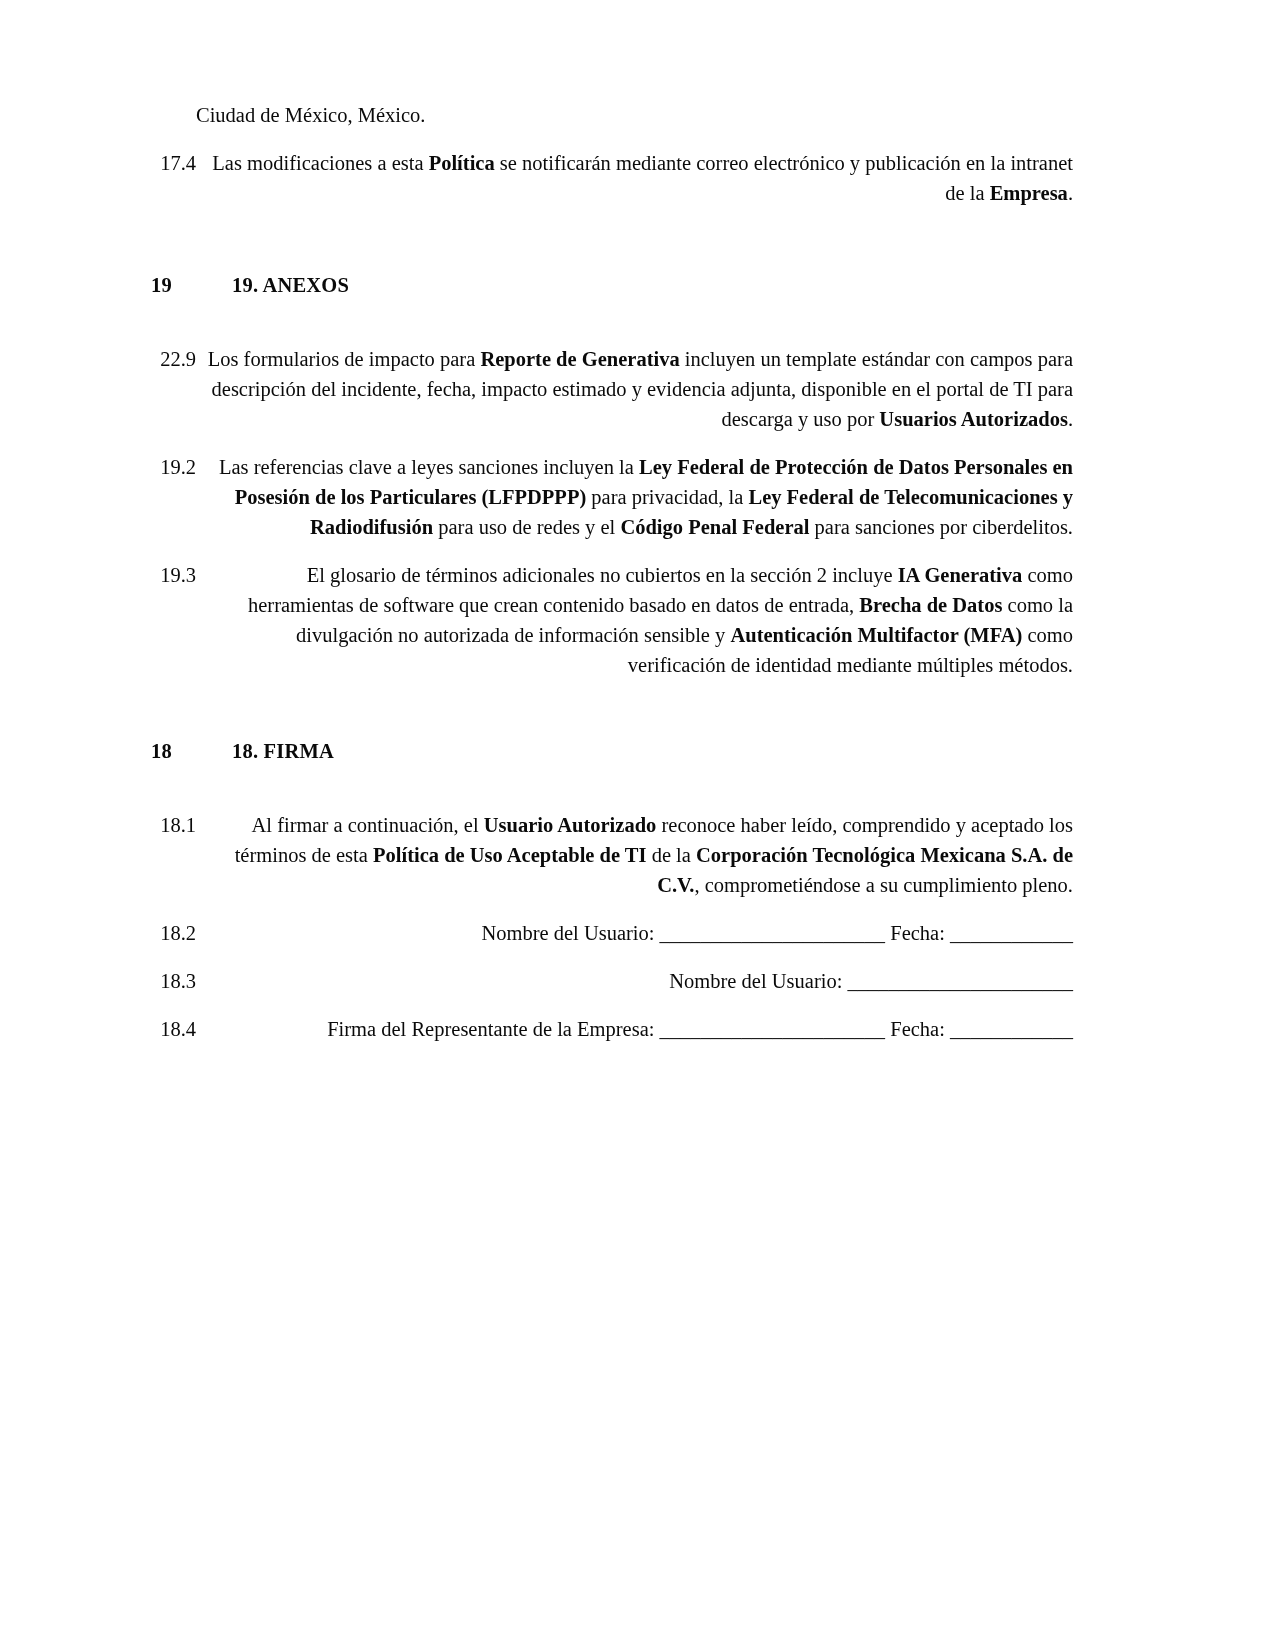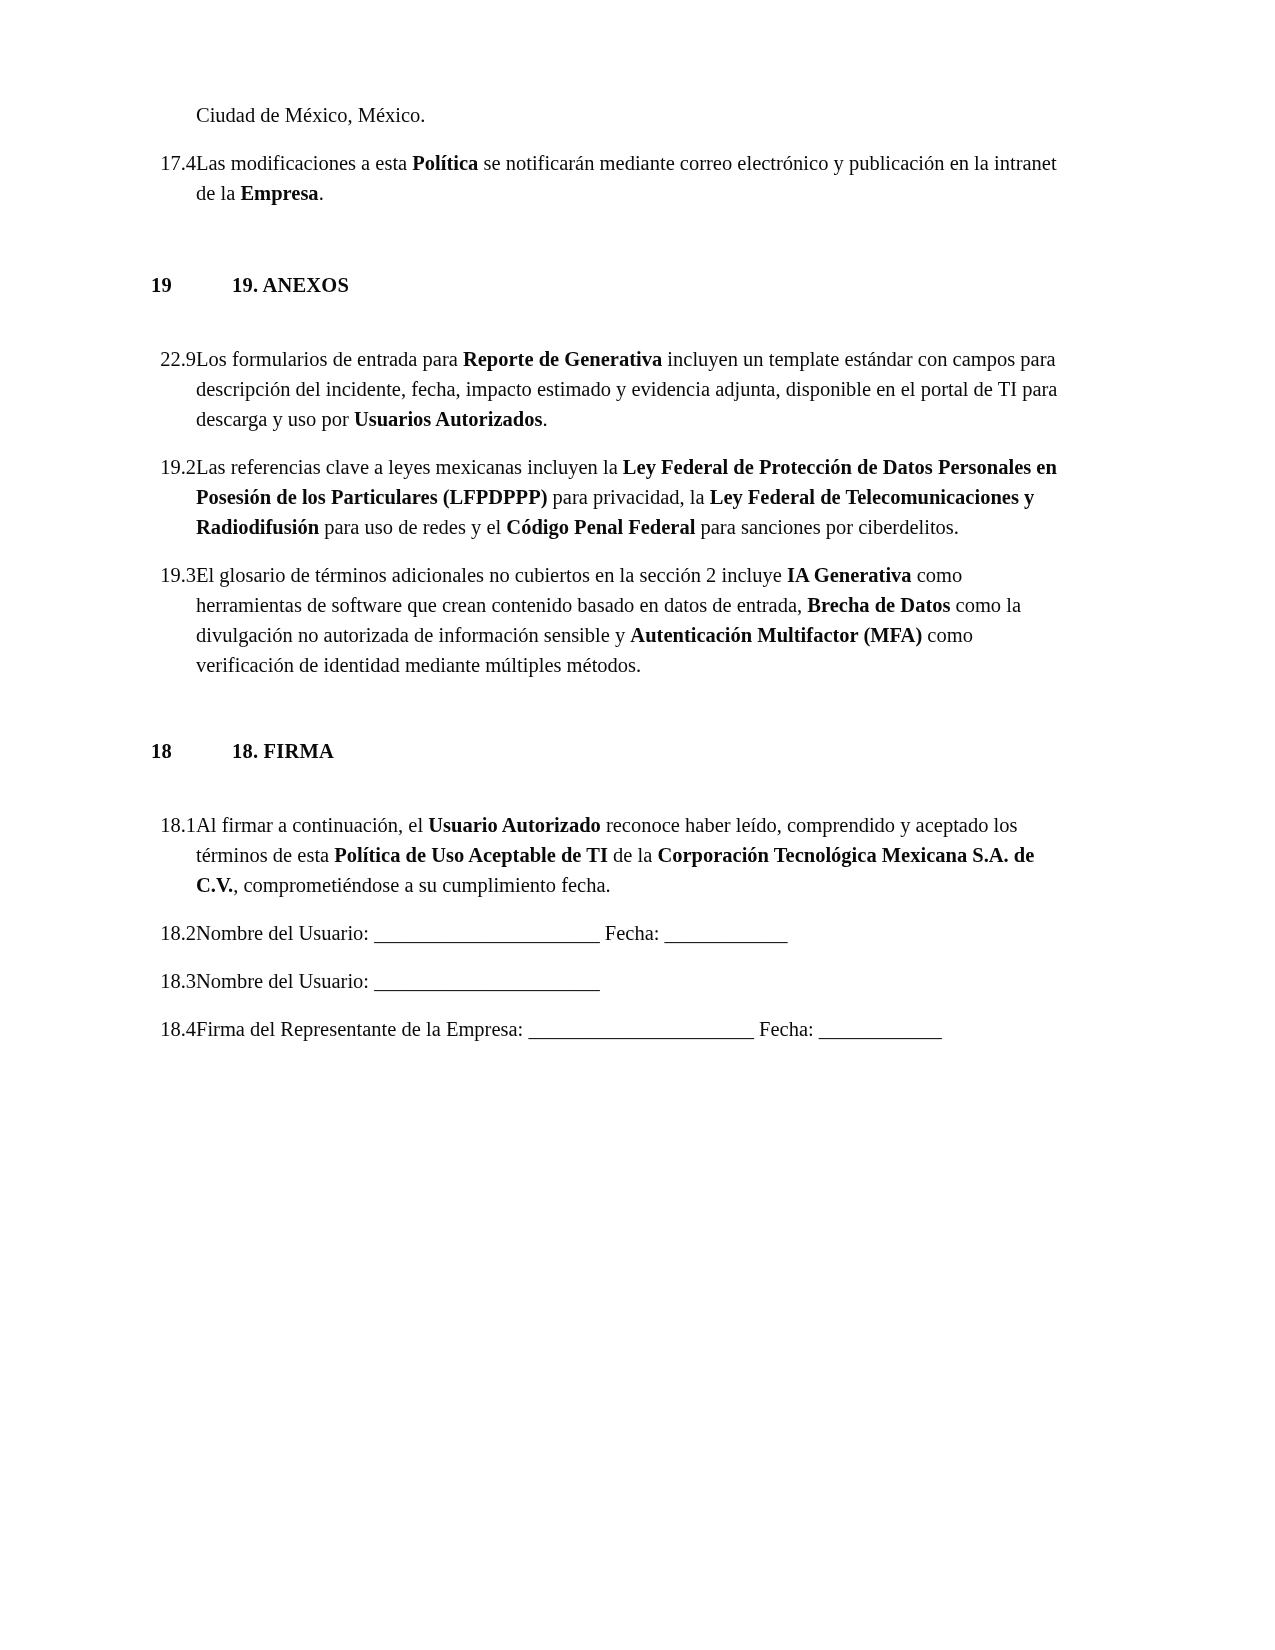--- a/index.html
+++ b/index.html
@@ -47,21 +47,21 @@
     font-size: 20.5px;
     line-height: 30px;
     text-align: right;
     padding-right: 0;
     white-space: nowrap;
   }
   .clause-body {
     flex: 1 1 auto;
     font-size: 20.5px;
     line-height: 30px;
-    text-align: left;
+    text-align: right;
   }
   .clause-body b { font-weight: bold; }
 
   
   .heading {
     display: flex;
     align-items: baseline;
     font-weight: bold;
     font-size: 20.5px;
     line-height: 30px;
@@ -103,45 +103,45 @@
 
     <div class="heading">
       <div class="heading-num">19</div>
       <div class="heading-text">19. ANEXOS</div>
     </div>
 
     <div class="gap-head"></div>
 
     <div class="clause">
       <div class="clause-num">22.9</div>
-      <div class="clause-body"><span>Los formularios de entrada para </span><b>Reporte de Generativa</b><span> incluyen un template estándar con campos para descripción del incidente, fecha, impacto estimado y evidencia adjunta, disponible en el portal de TI para descarga y uso por </span><b>Usuarios Autorizados</b><span>.</span></div>
+      <div class="clause-body"><span>Los formularios de impacto para </span><b>Reporte de Generativa</b><span> incluyen un template estándar con campos para descripción del incidente, fecha, impacto estimado y evidencia adjunta, disponible en el portal de TI para descarga y uso por </span><b>Usuarios Autorizados</b><span>.</span></div>
     </div>
 
     <div class="clause">
       <div class="clause-num">19.2</div>
-      <div class="clause-body"><span>Las referencias clave a leyes mexicanas incluyen la </span><b>Ley Federal de Protección de Datos Personales en Posesión de los Particulares (LFPDPPP)</b><span> para privacidad, la </span><b>Ley Federal de Telecomunicaciones y Radiodifusión</b><span> para uso de redes y el </span><b>Código Penal Federal</b><span> para sanciones por ciberdelitos.</span></div>
+      <div class="clause-body"><span>Las referencias clave a leyes sanciones incluyen la </span><b>Ley Federal de Protección de Datos Personales en Posesión de los Particulares (LFPDPPP)</b><span> para privacidad, la </span><b>Ley Federal de Telecomunicaciones y Radiodifusión</b><span> para uso de redes y el </span><b>Código Penal Federal</b><span> para sanciones por ciberdelitos.</span></div>
     </div>
 
     <div class="clause">
       <div class="clause-num">19.3</div>
       <div class="clause-body"><span>El glosario de términos adicionales no cubiertos en la sección 2 incluye </span><b>IA Generativa</b><span> como herramientas de software que crean contenido basado en datos de entrada, </span><b>Brecha de Datos</b><span> como la divulgación no autorizada de información sensible y </span><b>Autenticación Multifactor (MFA)</b><span> como verificación de identidad mediante múltiples métodos.</span></div>
     </div>
 
     <div class="gap-lg"></div>
 
     <div class="heading">
       <div class="heading-num">18</div>
       <div class="heading-text">18. FIRMA</div>
     </div>
 
     <div class="gap-head"></div>
 
     <div class="clause">
       <div class="clause-num">18.1</div>
-      <div class="clause-body"><span>Al firmar a continuación, el </span><b>Usuario Autorizado</b><span> reconoce haber leído, comprendido y aceptado los términos de esta </span><b>Política de Uso Aceptable de TI</b><span> de la </span><b>Corporación Tecnológica Mexicana S.A. de C.V.</b><span>, comprometiéndose a su cumplimiento fecha.</span></div>
+      <div class="clause-body"><span>Al firmar a continuación, el </span><b>Usuario Autorizado</b><span> reconoce haber leído, comprendido y aceptado los términos de esta </span><b>Política de Uso Aceptable de TI</b><span> de la </span><b>Corporación Tecnológica Mexicana S.A. de C.V.</b><span>, comprometiéndose a su cumplimiento pleno.</span></div>
     </div>
 
     <div class="clause">
       <div class="clause-num">18.2</div>
       <div class="clause-body sig-line"><span>Nombre del Usuario: ______________________ Fecha: ____________</span></div>
     </div>
 
     <div class="clause">
       <div class="clause-num">18.3</div>
       <div class="clause-body sig-line"><span>Nombre del Usuario: ______________________</span></div>

